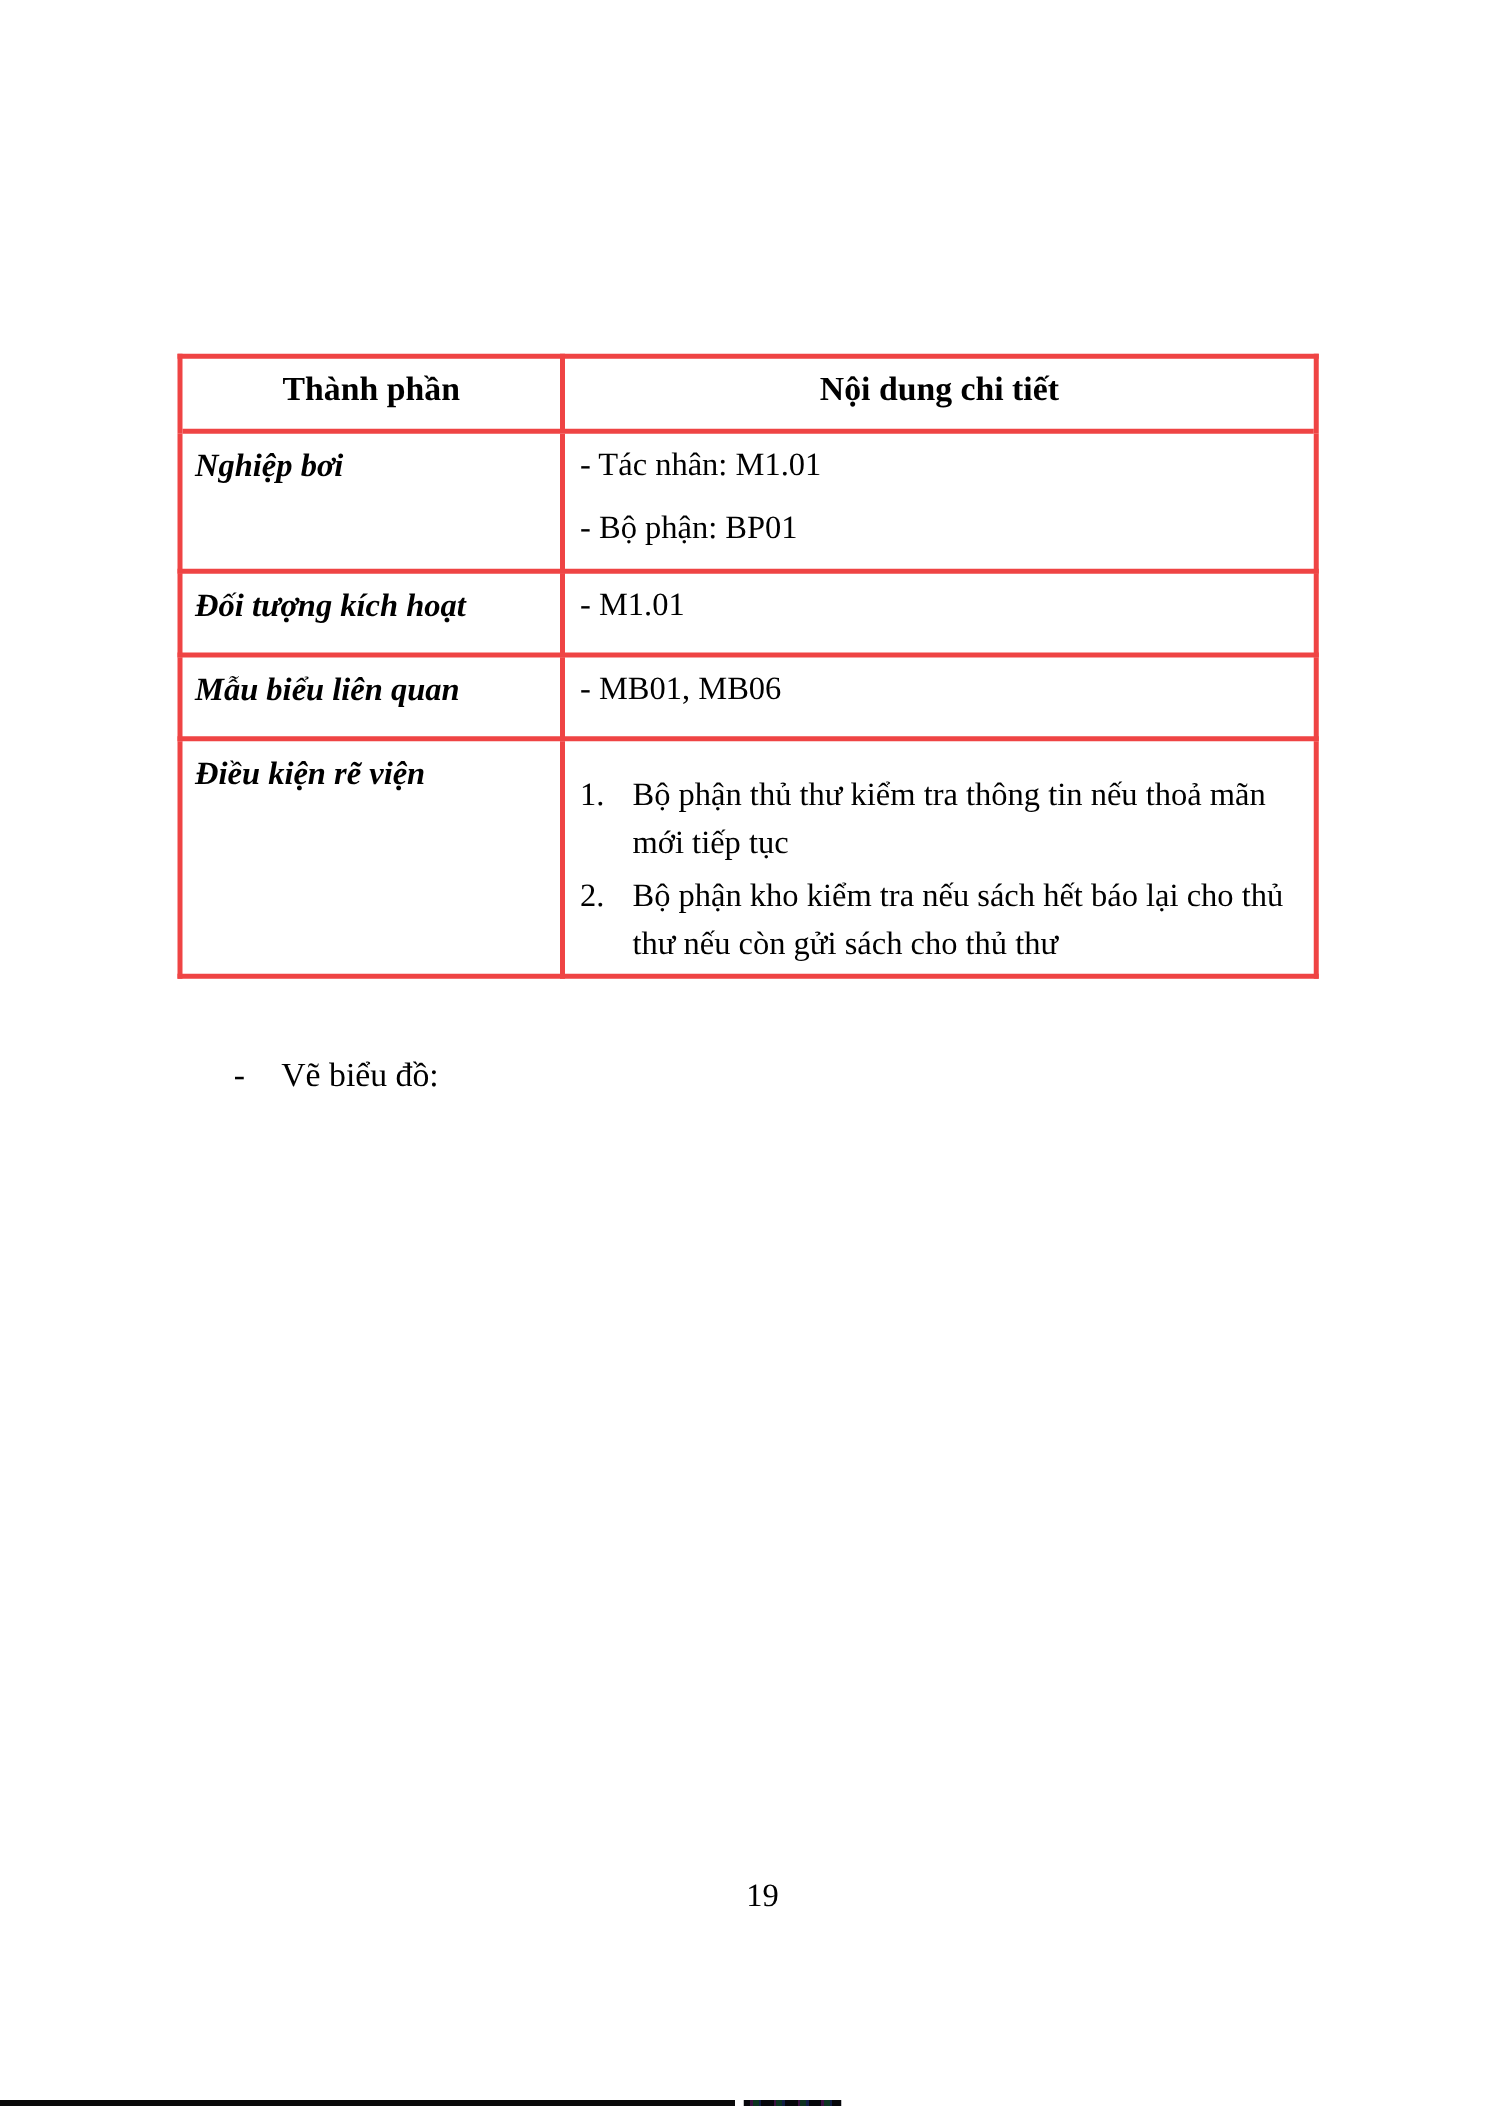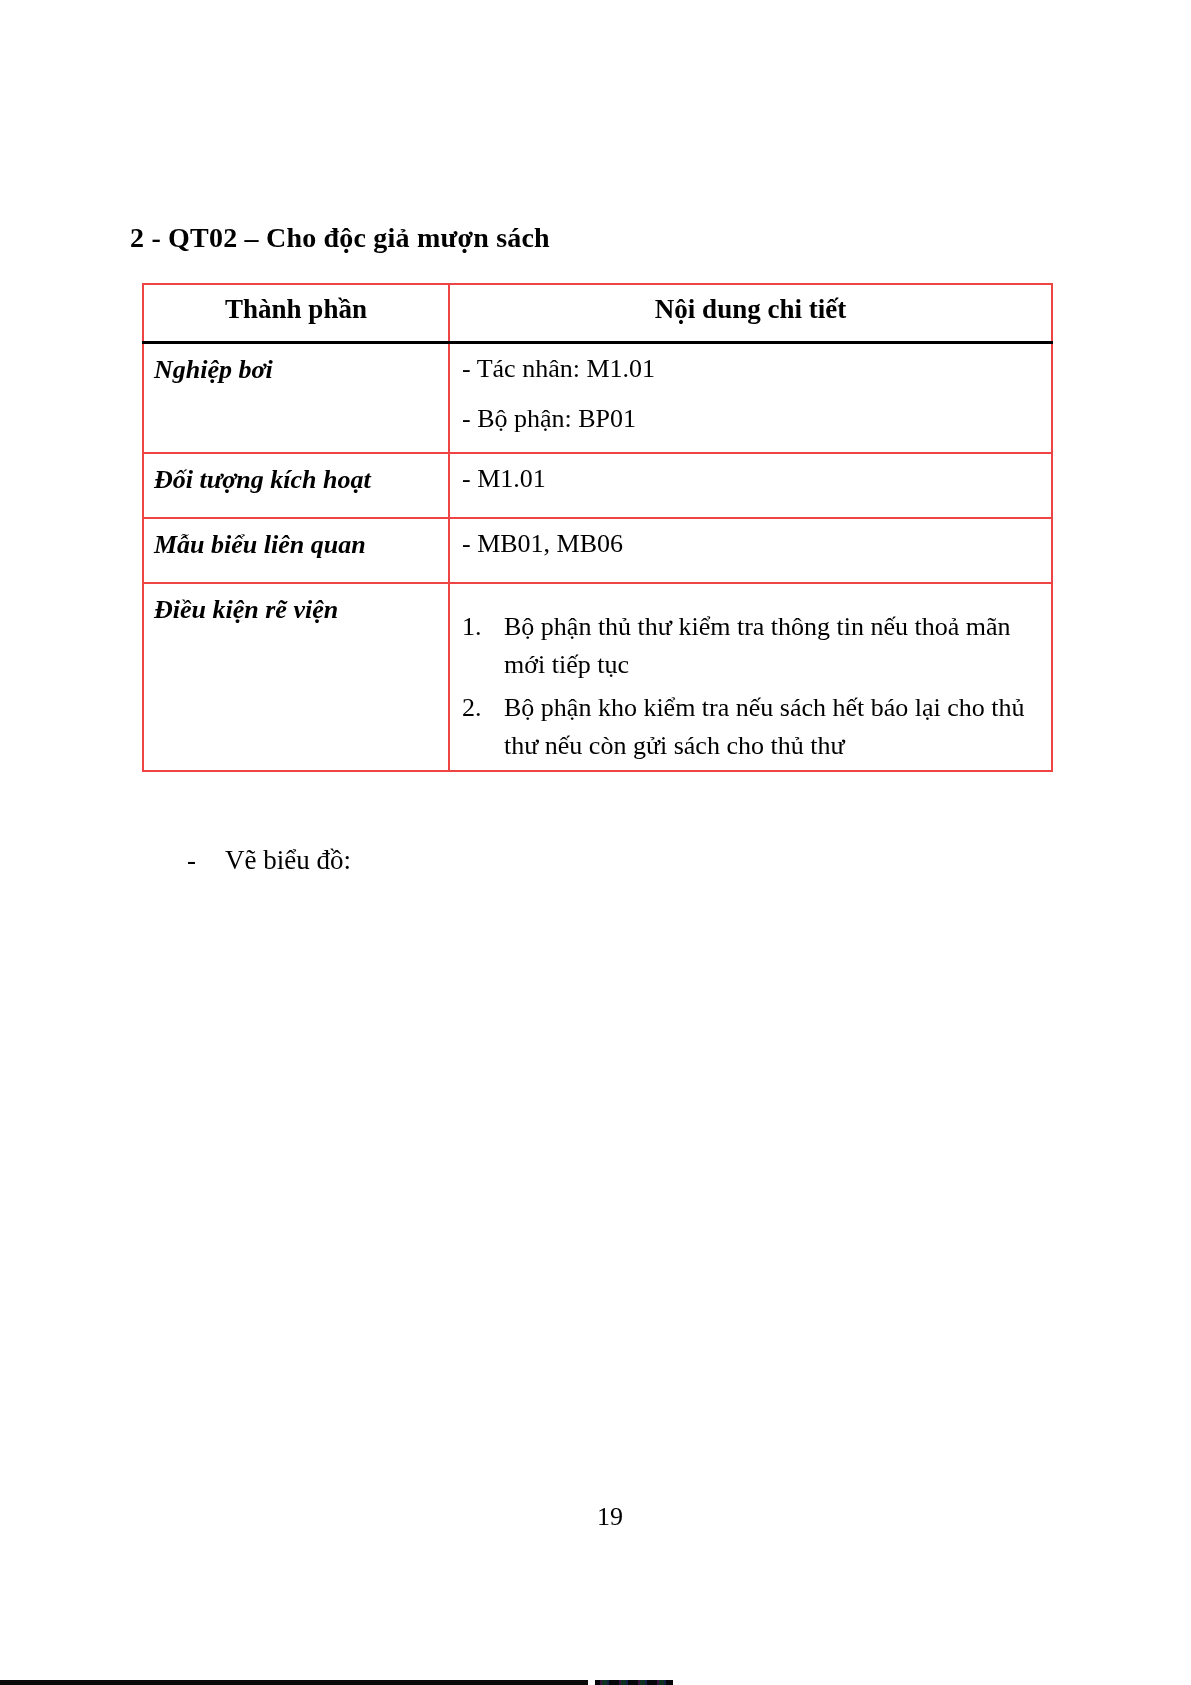--- a/index.html
+++ b/index.html
@@ -20,21 +20,21 @@
     white-space:nowrap;
   }
 
   table.spec-table {
     position:absolute; left:142px; top:283px;
     width:909px;
     border-collapse:collapse;
     table-layout:fixed;
   }
   table.spec-table th, table.spec-table td {
-    border:2px solid #ef4444;
+    border:4px solid #ef4444;
   }
   table.spec-table th {
     height:48px;
     font-size:27px; font-weight:bold;
     text-align:center; vertical-align:middle;
     padding:0 0 8px 0;
     border-bottom:3px solid #000000;
   }
   td.cell-label {
     width:306px;
@@ -80,21 +80,20 @@
     background:repeating-linear-gradient(90deg,
       #05060a 0 5px, #3a1040 5px 7px, #0c3320 7px 12px,
       #101d45 12px 14px, #05060a 14px 19px);
   }
 </style>
 </head>
 <body>
 
 <div class="page">
 
-  <div class="doc-title">2 - QT02 – Cho độc giả mượn sách</div>
 
   <table class="spec-table">
     <colgroup>
       <col style="width:306px">
       <col style="width:603px">
     </colgroup>
     <tbody>
       <tr>
         <th>Thành phần</th>
         <th>Nội dung chi tiết</th>

